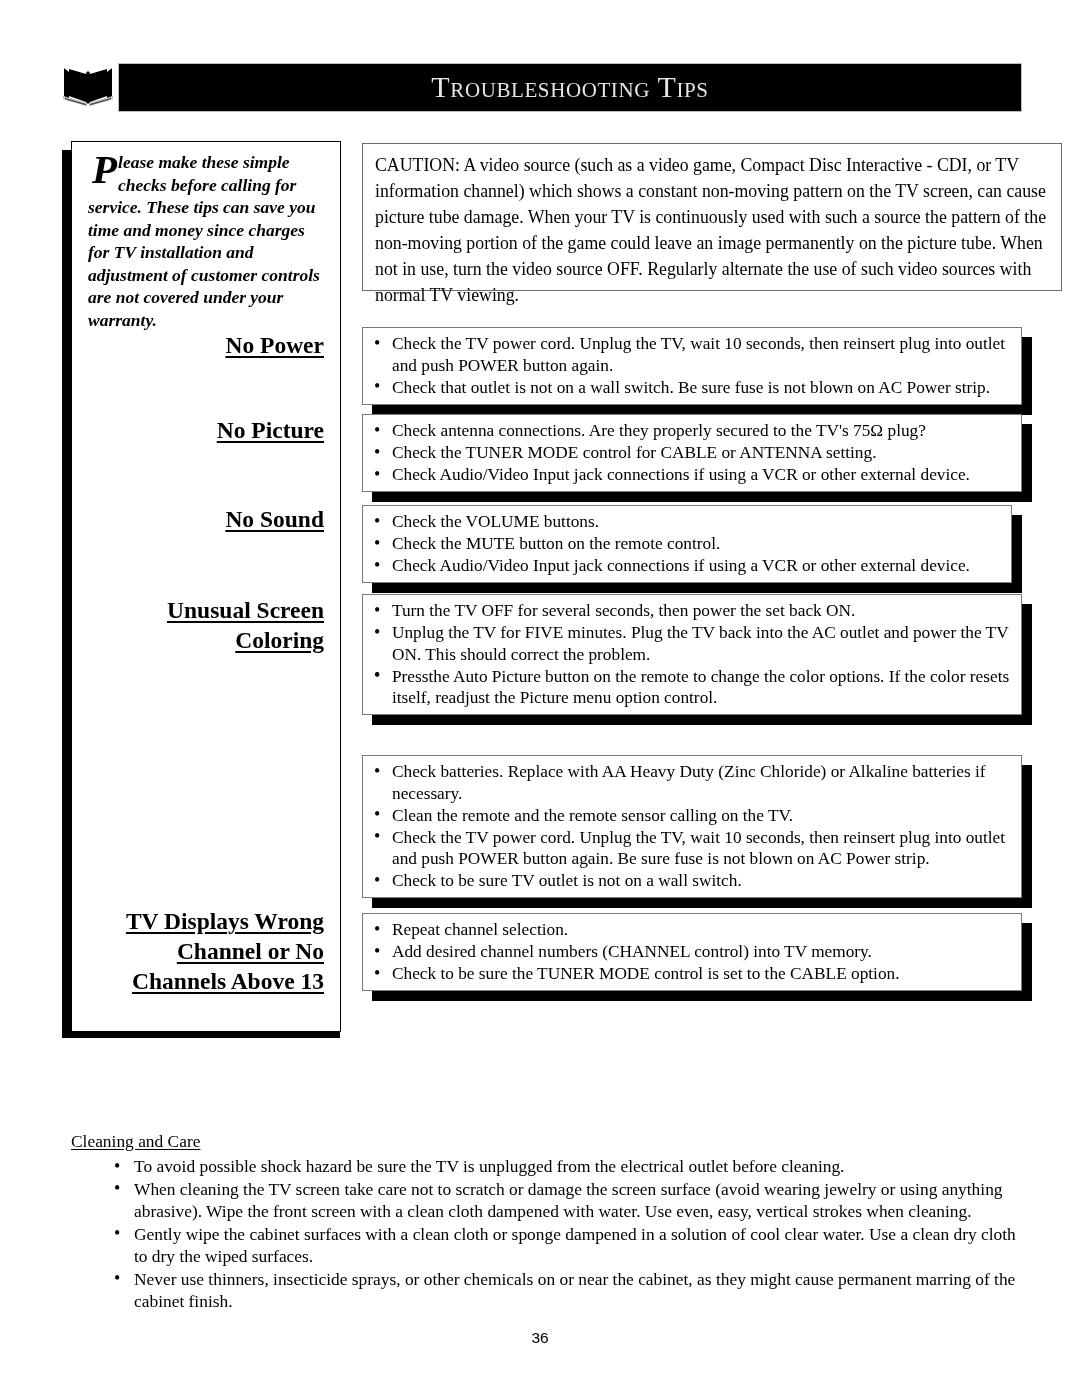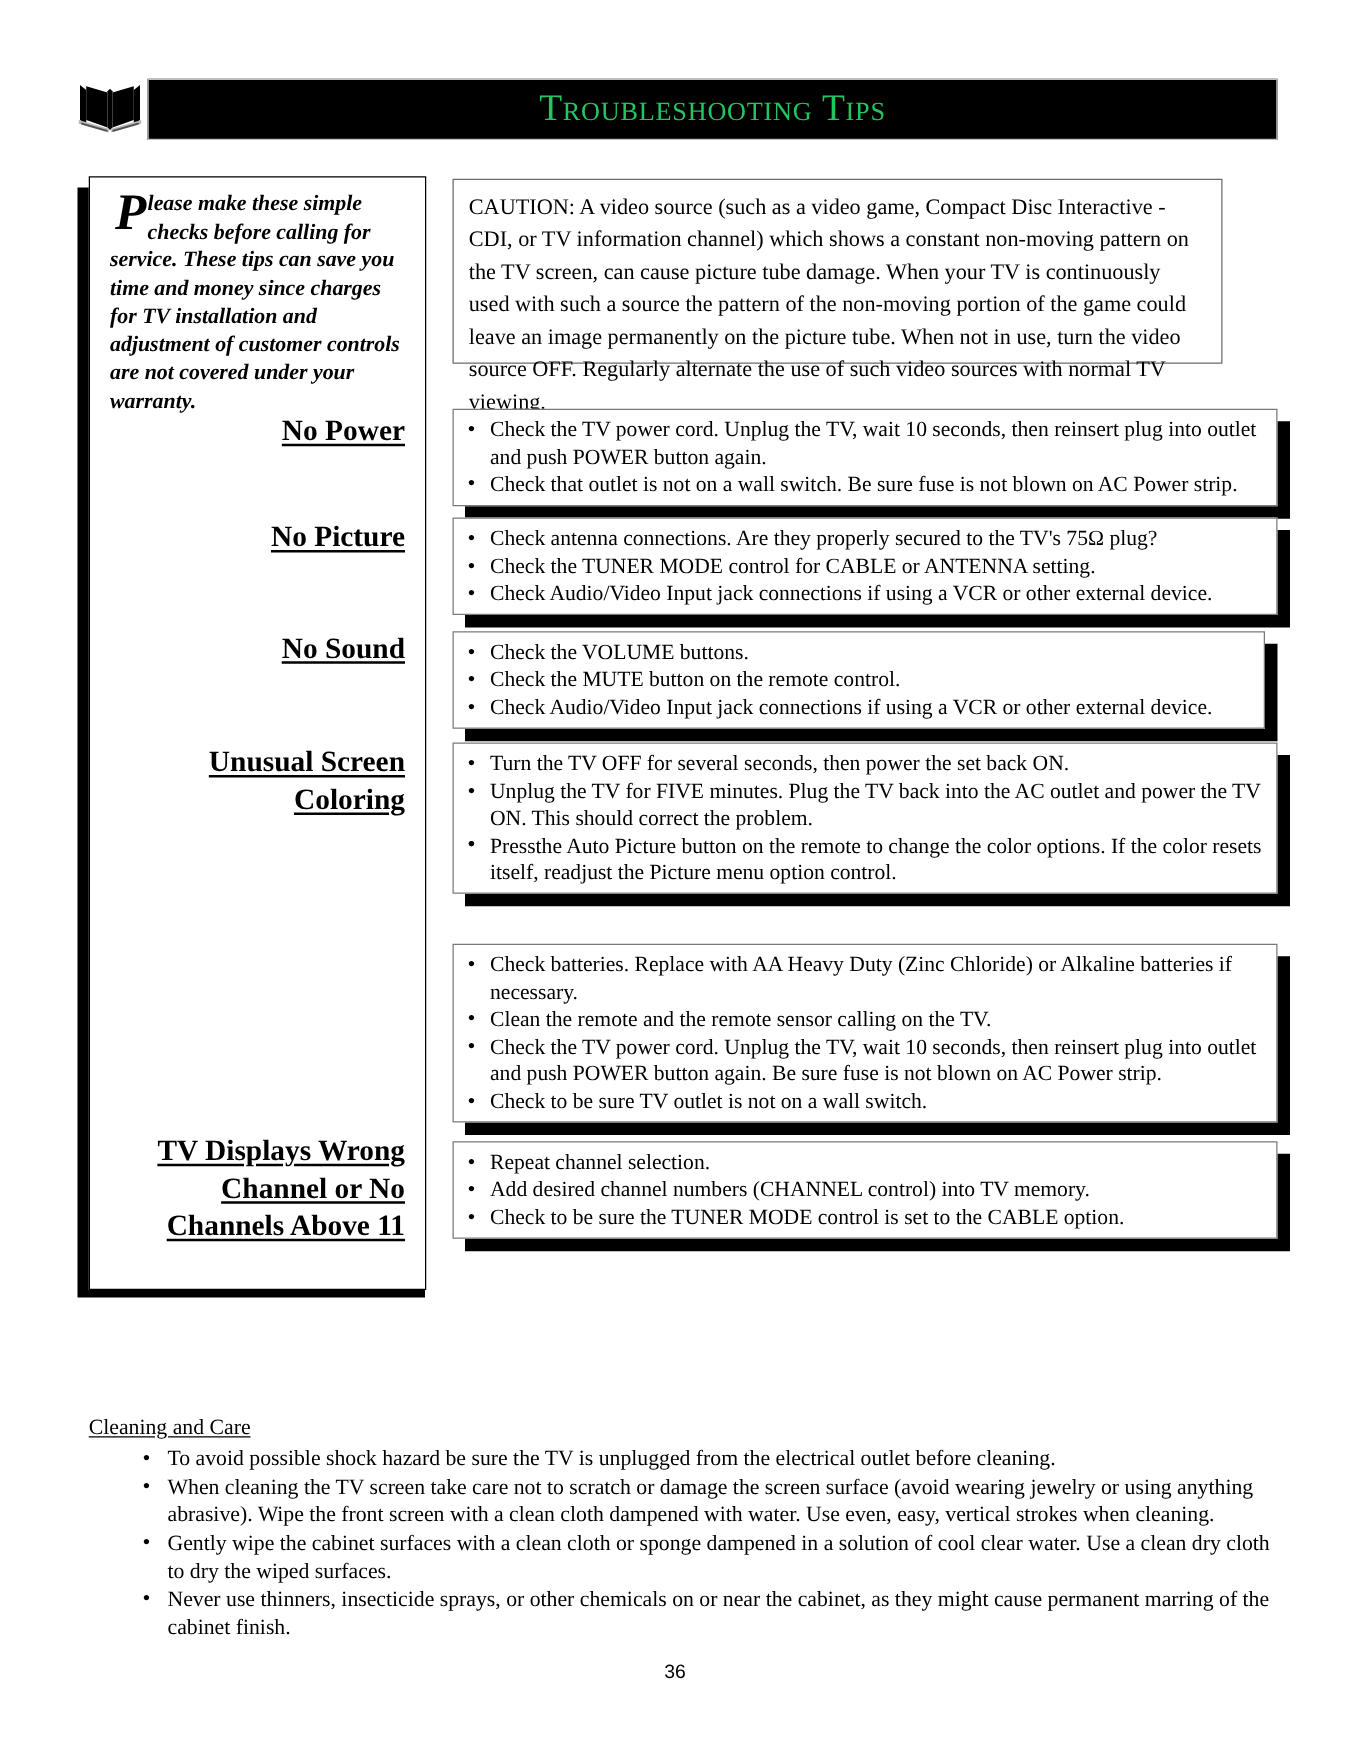--- a/index.html
+++ b/index.html
@@ -38,21 +38,21 @@
     width: 904px;
     height: 49px;
     background: #000000;
     border: 1px solid #bdbdbd;
     box-sizing: border-box;
     display: flex;
     align-items: center;
     justify-content: center;
   }
   #title-bar .title-text {
-    color: #22c55e;
+    color: #e5e5e5;
     font-family: "Liberation Serif", "DejaVu Serif", serif;
     font-size: 30px;
     font-variant: small-caps;
     letter-spacing: 0.6px;
     line-height: 1;
     padding-bottom: 2px;
   }
 
   
   #sidebar-shadow {
@@ -110,21 +110,21 @@
   #head-no-sound    { top: 362px; }
   #head-unusual     { top: 453px; }
   #head-remote      { top: 613px; }
   #head-tv-displays { top: 764px; }
 
   
   #caution-box {
     position: absolute;
     left: 362px;
     top: 143px;
-    width: 616px;
+    width: 700px;
     height: 148px;
     background: #ffffff;
     border: 1.2px solid #6b6b6b;
     box-sizing: border-box;
     padding: 8px 12px 6px 12px;
   }
   #caution-box .body {
     font-size: 17.8px;
     line-height: 26px;
     text-align: left;
@@ -257,21 +257,21 @@
 
   <div class="side-head" id="head-no-power">No Power</div>
 
   <div class="side-head" id="head-no-picture">No Picture</div>
 
   <div class="side-head" id="head-no-sound">No Sound</div>
 
   <div class="side-head" id="head-unusual">Unusual Screen Coloring</div>
 
 
-  <div class="side-head" id="head-tv-displays">TV Displays Wrong Channel or No Channels Above 11</div>
+  <div class="side-head" id="head-tv-displays">TV Displays Wrong Channel or No Channels Above 13</div>
 </div>
 
 <div id="caution-box">
   <div class="body">CAUTION: A video source (such as a video game, Compact Disc Interactive - CDI, or TV information channel) which shows a constant non-moving pattern on the TV screen, can cause picture tube damage.  When your TV is continuously used with such a source the pattern of the non-moving portion of the game could leave an image permanently on the picture tube.  When not in use, turn the video source OFF.  Regularly alternate the use of such video sources with normal TV viewing.</div>
 </div>
 
 <div class="tip-wrap" id="tip-no-power">
   <div class="tip-shadow"></div>
   <div class="tip-box">
     <ul class="tip-list">

